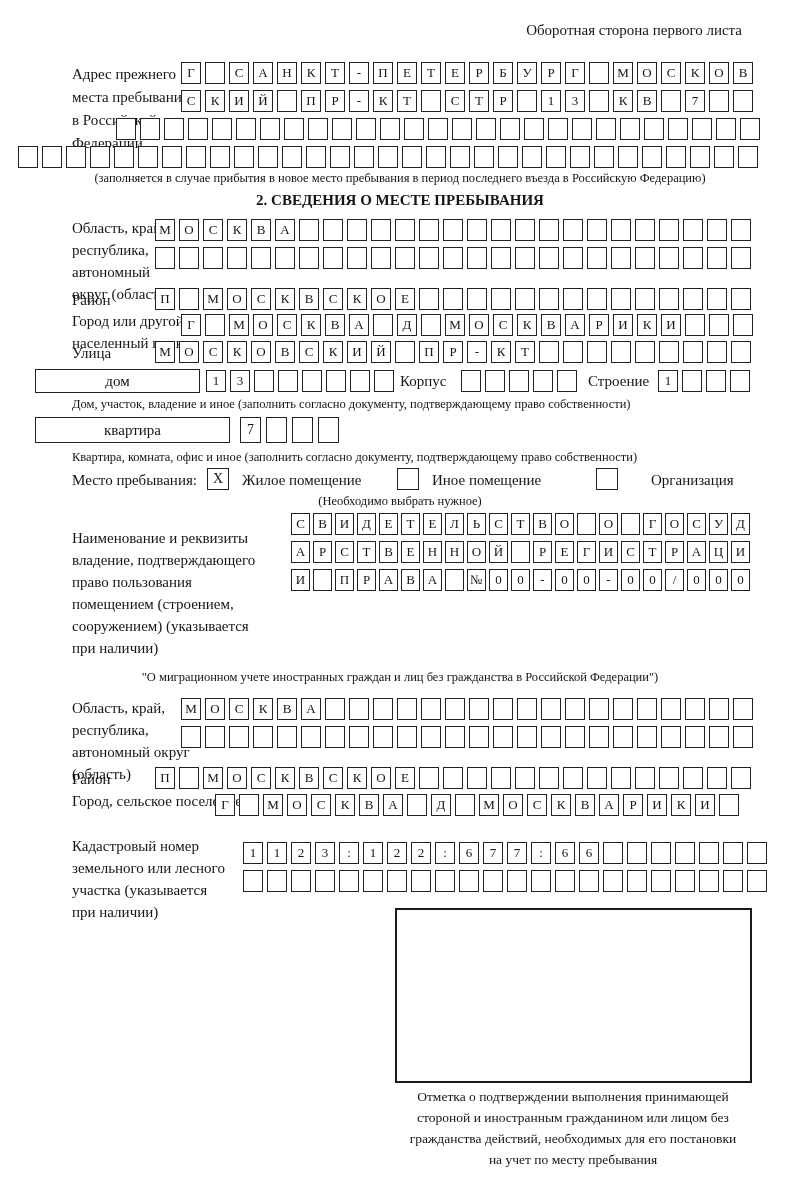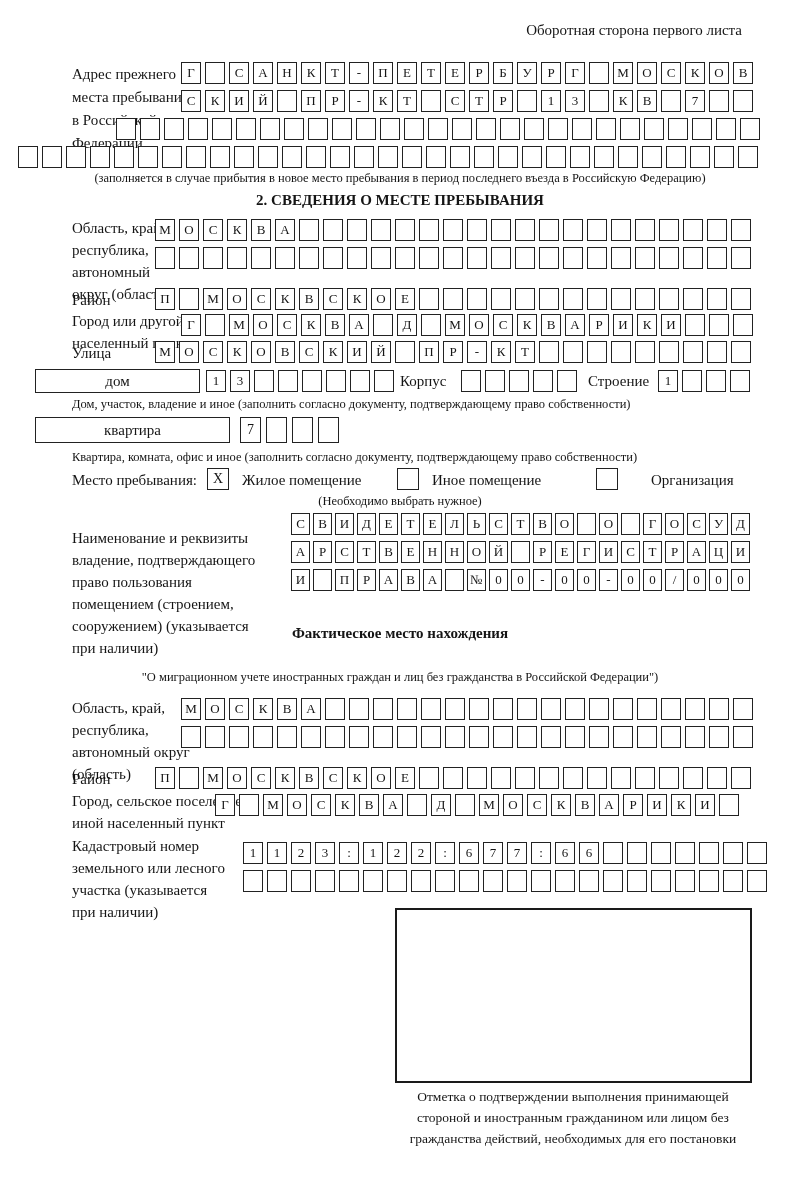--- a/index.html
+++ b/index.html
@@ -426,21 +426,20 @@
       <span class="cell">0</span>
       <span class="cell">-</span>
       <span class="cell">0</span>
       <span class="cell">0</span>
       <span class="cell">/</span>
       <span class="cell">0</span>
       <span class="cell">0</span>
       <span class="cell">0</span>
     </div>
 
-  <div class="abs center bold" style="top:625px;font-size:15px;">Фактическое место нахождения</div>
   <div class="abs note center" style="top:670px;">"О миграционном учете иностранных граждан и лиц без гражданства в Российской Федерации")</div>
 
   <div class="abs lbl22" style="left:72px;top:697px;">
       <div>Область, край,</div>
       <div>республика,</div>
       <div>автономный округ</div>
       <div>(область)</div>
     </div>
   <div class="row" style="left:181px;top:698px;">
       <span class="cell">М</span>
@@ -519,21 +518,20 @@
       <span class="cell"></span>
       <span class="cell"></span>
       <span class="cell"></span>
       <span class="cell"></span>
       <span class="cell"></span>
       <span class="cell"></span>
     </div>
 
   <div class="abs lbl22" style="left:72px;top:790px;">
       <div>Город, сельское поселение,</div>
-      <div>иной населенный пункт</div>
     </div>
   <div class="row" style="left:215px;top:794px;">
       <span class="cell">Г</span>
       <span class="cell"></span>
       <span class="cell">М</span>
       <span class="cell">О</span>
       <span class="cell">С</span>
       <span class="cell">К</span>
       <span class="cell">В</span>
       <span class="cell">А</span>
@@ -606,15 +604,16 @@
       <span class="cell"></span>
       <span class="cell"></span>
       <span class="cell"></span>
     </div>
 
   <div class="stampbox"></div>
   <div class="caption">
       <div>Отметка о подтверждении выполнения принимающей</div>
       <div>стороной и иностранным гражданином или лицом без</div>
       <div>гражданства действий, необходимых для его постановки</div>
+      <div>на учет по месту пребывания</div>
     </div>
 
 </div>
 
 </body></html>

